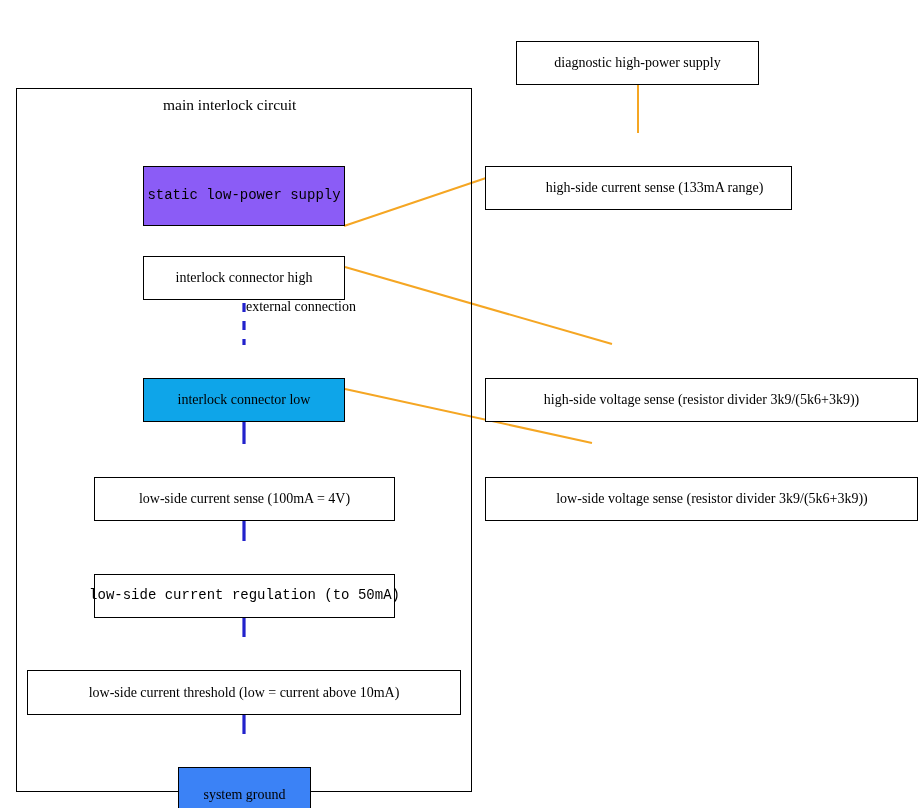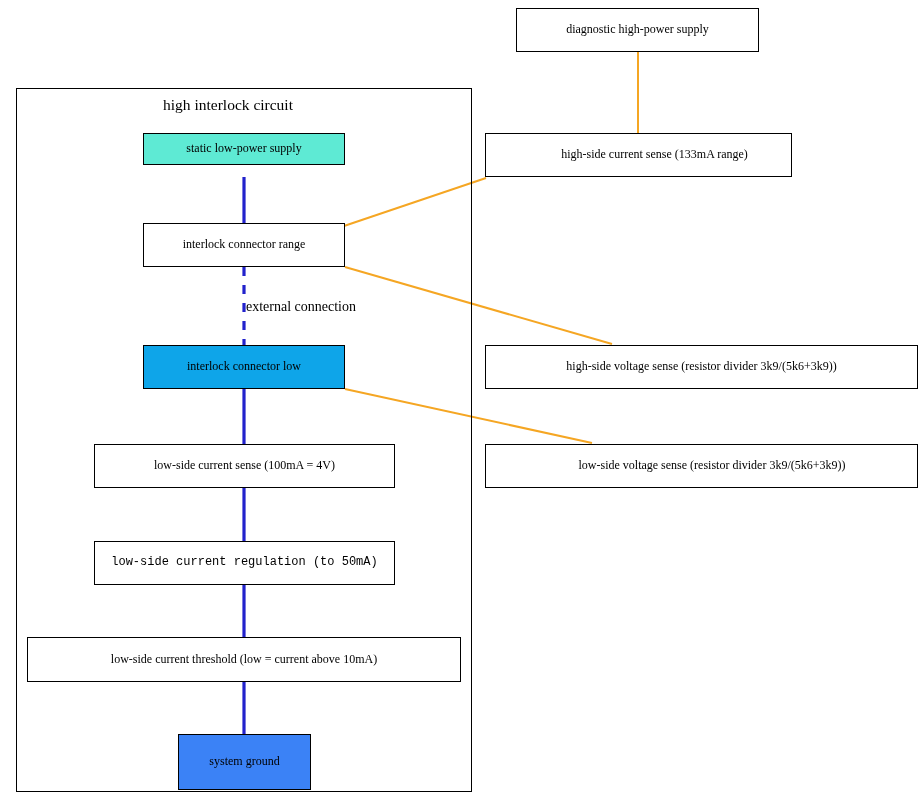--- a/index.html
+++ b/index.html
@@ -28,25 +28,26 @@
     pointer-events: none;
   }
   .node {
     position: absolute;
     box-sizing: border-box;
     background: #ffffff;
     border: 1.6px solid #000000;
     display: flex;
     align-items: center;
     justify-content: center;
-    font-size: 12px;
+    font-size: 14px;
     line-height: 1.1;
     white-space: nowrap;
     color: #000000;
     z-index: 3;
+    margin-top: 33px;
   }
   .group-box {
     position: absolute;
     box-sizing: border-box;
     background: transparent;
     border: 1.6px solid #000000;
     z-index: 1;
   }
   .group-title {
     position: absolute;
@@ -78,27 +79,27 @@
       <line x1="244" y1="585" x2="244" y2="637" stroke="#2222cc" stroke-width="3.2"></line>
       <line x1="244" y1="682" x2="244" y2="734" stroke="#2222cc" stroke-width="3.2"></line>
       <line x1="244" y1="267" x2="244" y2="345" stroke="#2222cc" stroke-width="3.2" stroke-dasharray="9 9"></line>
       <line x1="638" y1="52" x2="638" y2="133" stroke="#f5a623" stroke-width="2"></line>
       <line x1="344" y1="226" x2="486" y2="178" stroke="#f5a623" stroke-width="2"></line>
       <line x1="345" y1="267" x2="612" y2="344" stroke="#f5a623" stroke-width="2"></line>
       <line x1="345" y1="389" x2="592" y2="443" stroke="#f5a623" stroke-width="2"></line>
     </svg>
 
   <div class="group-box" style="left: 16px; top: 88px; width: 456px; height: 704px; border-color: rgb(0, 0, 0);"></div>
-  <div class="group-title" style="left: 163px; top: 96px; color: rgb(0, 0, 0);">high interlock circuit</div>
+  <div class="group-title" style="left: 163px; top: 96px; color: rgb(0, 0, 0);">main interlock circuit</div>
 
   <div id="nodes">
       <div class="node" style="left: 516px; top: 8px; width: 243px; height: 44px; border-color: rgb(0, 0, 0); background: rgb(255, 255, 255);">diagnostic high-power supply</div>
-      <div class="node" style="left: 143px; top: 133px; width: 202px; height: 32px; border-color: rgb(0, 0, 0); background: #5eead4;">static low-power supply</div>
+      <div class="node" style="left: 143px; top: 133px; width: 202px; height: 60px; border-color: rgb(0, 0, 0); background: #8b5cf6; font-family: Liberation Mono, monospace;">static low-power supply</div>
       <div class="node" style="left: 485px; top: 133px; width: 307px; height: 44px; border-color: rgb(0, 0, 0); background: rgb(255, 255, 255); padding-left: 32px;">high-side current sense (133mA range)</div>
-      <div class="node" style="left: 143px; top: 223px; width: 202px; height: 44px; border-color: rgb(0, 0, 0); background: rgb(255, 255, 255);">interlock connector range</div>
+      <div class="node" style="left: 143px; top: 223px; width: 202px; height: 44px; border-color: rgb(0, 0, 0); background: rgb(255, 255, 255);">interlock connector high</div>
       <div class="node" style="left: 143px; top: 345px; width: 202px; height: 44px; border-color: rgb(0, 0, 0); background: #0ea5e9;">interlock connector low</div>
       <div class="node" style="left: 485px; top: 345px; width: 433px; height: 44px; border-color: rgb(0, 0, 0); background: rgb(255, 255, 255);">high-side voltage sense (resistor divider 3k9/(5k6+3k9))</div>
       <div class="node" style="left: 94px; top: 444px; width: 301px; height: 44px; border-color: rgb(0, 0, 0); background: rgb(255, 255, 255);">low-side current sense (100mA = 4V)</div>
       <div class="node" style="left: 485px; top: 444px; width: 433px; height: 44px; border-color: rgb(0, 0, 0); background: rgb(255, 255, 255); padding-left: 21px;">low-side voltage sense (resistor divider 3k9/(5k6+3k9))</div>
       <div class="node" style="left: 94px; top: 541px; width: 301px; height: 44px; border-color: rgb(0, 0, 0); background: rgb(255, 255, 255); font-family: Liberation Mono, monospace;">low-side current regulation (to 50mA)</div>
       <div class="node" style="left: 27px; top: 637px; width: 434px; height: 45px; border-color: rgb(0, 0, 0); background: rgb(255, 255, 255);">low-side current threshold (low = current above 10mA)</div>
       <div class="node" style="left: 178px; top: 734px; width: 133px; height: 56px; border-color: rgb(0, 0, 0); background: #3b82f6;">system ground</div>
     </div>
   <div id="labels">
       <div class="free-label" style="left: 246px; top: 299px; color: rgb(0, 0, 0);">external connection</div>

